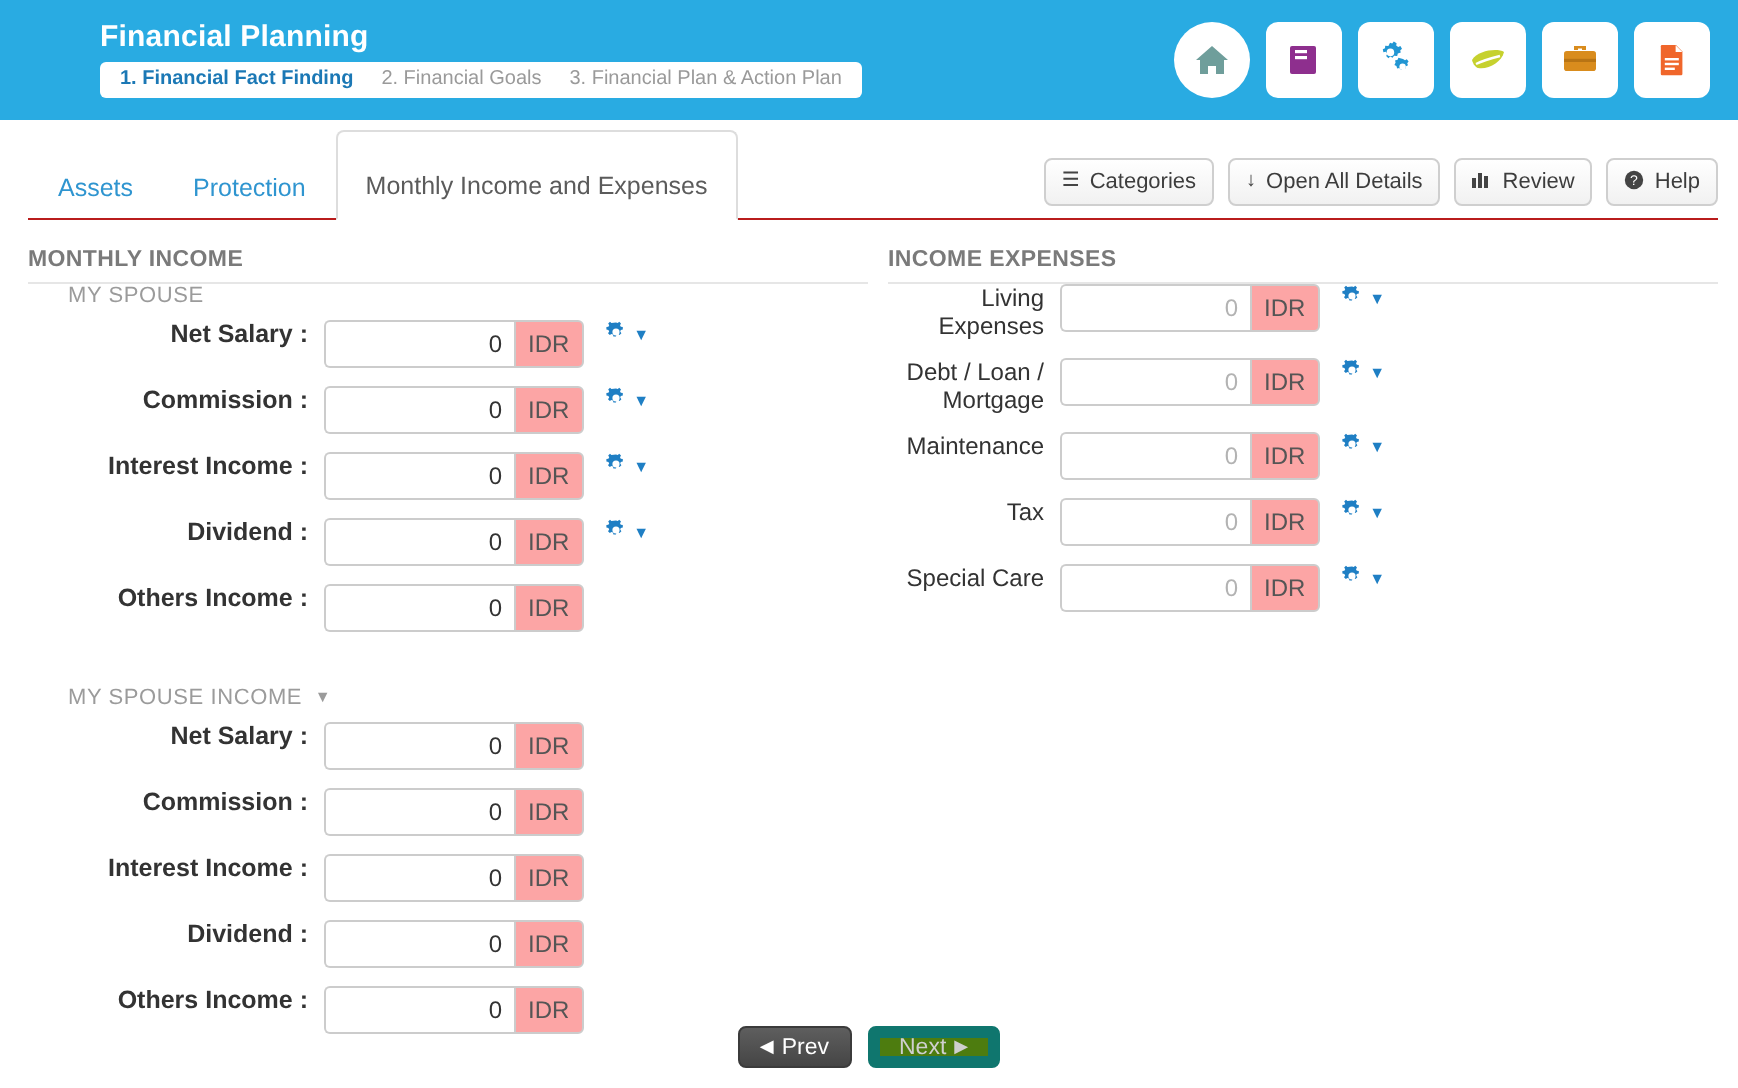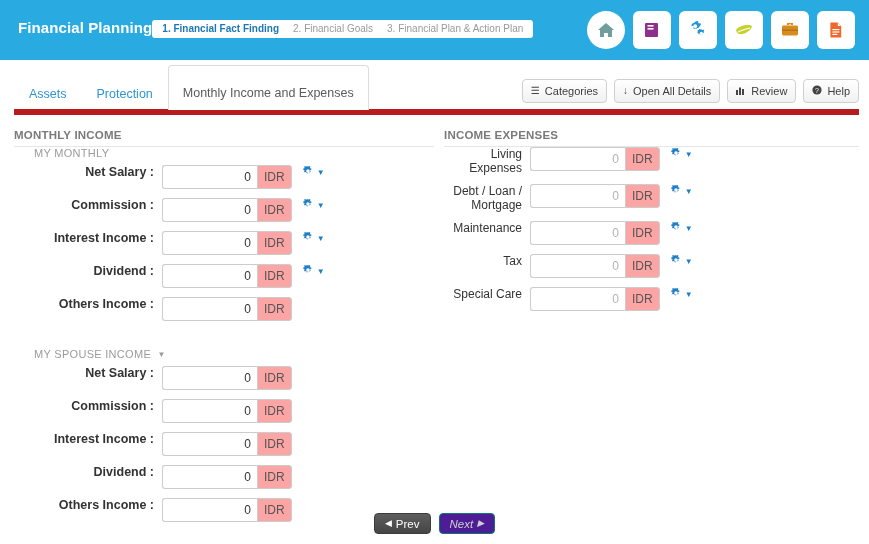--- a/index.html
+++ b/index.html
@@ -23,21 +23,23 @@
     background: #29abe2;
     position: relative;
     display: flex;
     align-items: center;
     justify-content: space-between;
     padding: 0 14px 0 18px;
     box-sizing: border-box;
   }
   .header-left {
     display: flex;
+    flex-direction: column;
     justify-content: flex-start;
+    margin-left: 32px;
   }
   .app-title {
     color: #ffffff;
     font-size: 15px;
     font-weight: bold;
     line-height: 16px;
     margin-bottom: 4px;
     letter-spacing: 0.1px;
   }
   .step-nav {
@@ -78,21 +80,21 @@
     cursor: pointer;
   }
   .hicon.circle { border-radius: 50%; }
   .hicon svg { display: block; }
 
   
   .tabstrip {
     position: relative;
     height: 32px;
     margin: 17px 10px 0 14px;
-    border-bottom: 6px solid #b91c1c;
+    border-bottom: 1px solid #b91c1c;
     display: flex;
     align-items: flex-end;
     text-align: center;
   }
   .tab {
     font-size: 12.5px;
     color: #2f95d0;
     padding: 7px 14px 8px 14px;
     line-height: 15px;
     cursor: pointer;
@@ -249,25 +251,24 @@
     gap: 4px;
     cursor: pointer;
     box-sizing: border-box;
   }
   .navbtn.prev {
     background: linear-gradient(#5e5e5e, #454545);
     border: 1px solid #3b3b3b;
     color: #ffffff;
   }
   .navbtn.next {
-    background: #4c1d95;
-    border: 1px solid #0f766e;
+    background: #4d7c0f;
+    border: 6px solid #0f766e;
     color: #cfcfcf;
     cursor: default;
-    font-style: italic;
   }
   .chev { font-size: 9px; line-height: 1; }
 </style>
 </head>
 <body>
 
 <div class="app-header">
   <div class="header-left">
     <div class="app-title">Financial Planning</div>
     <div class="step-nav">
@@ -372,21 +373,21 @@
     </div>
   </div>
 </div>
 
 <div class="content">
 
   <div class="col col-income">
     <div class="section-title">MONTHLY INCOME</div>
 
     <div class="group-title">
-      <span>MY MONTHLY</span>
+      <span>MY SPOUSE</span>
     </div>
 
     <div class="frow">
       <div class="flabel">Net Salary :</div>
       <div class="input-group">
         <input class="finput" type="text" value="0" style="">
         <span class="addon">IDR</span>
       </div>
       <span class="gear">
         <svg width="12" height="12" viewBox="0 0 12 12">

